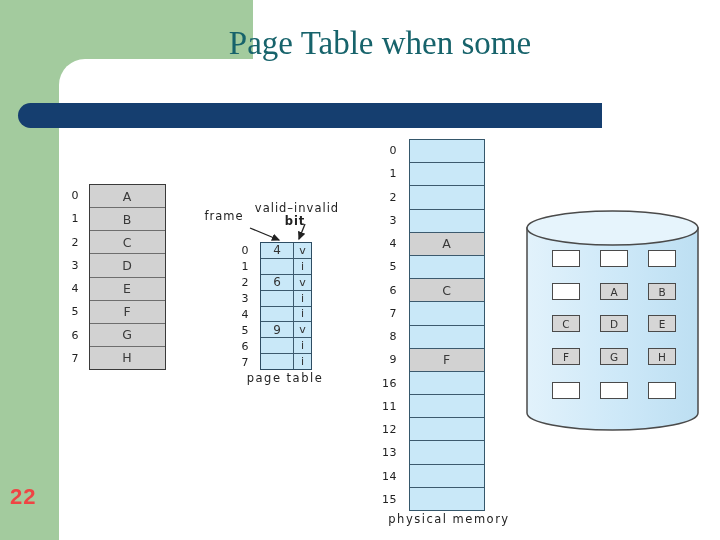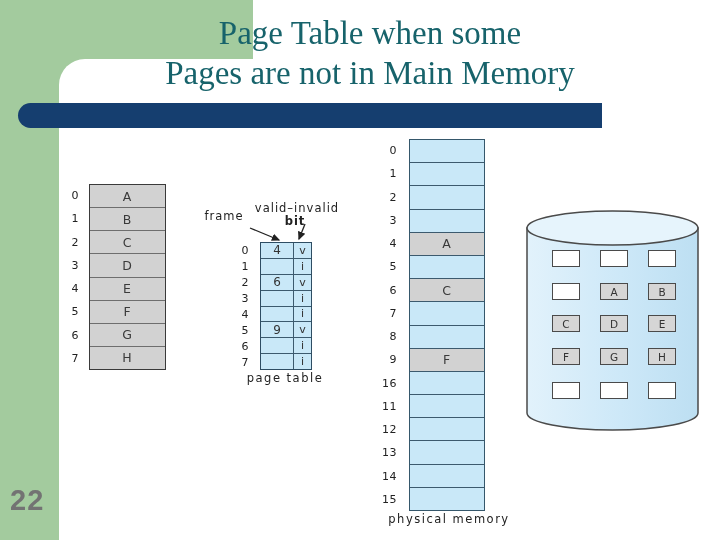--- a/index.html
+++ b/index.html
@@ -14,21 +14,21 @@
   .navy-bar    { position:absolute; left:18px; top:103px; width:584px; height:25px; background:#153e6f;
                  border-radius:13px 0 0 13px; }
 
   
   .title { position:absolute; left:70px; top:13px; width:600px; text-align:center;
            font-family:"Liberation Serif", serif; font-size:33px; line-height:40px; color:#17636b; }
   .title span { display:block; }
 
   
   .page-num { position:absolute; left:10px; top:484px; font-family:"Liberation Sans", sans-serif;
-              font-weight:bold; font-size:29px; color:#737373; letter-spacing:1px; }
+              font-weight:bold; font-size:22px; color:#ef4444; letter-spacing:1px; }
 
   
   .fig-label { position:absolute; font-size:11.5px; letter-spacing:1.5px; color:#222; text-align:center;
                line-height:13px; }
   .idx { flex:1; display:flex; align-items:center; justify-content:flex-end; padding-right:5px;
          font-size:11px; color:#222; letter-spacing:0.5px; }
 
   
   .lm-indices { position:absolute; left:60px; top:184px; width:24px; height:186px; display:flex; flex-direction:column; }
   .lm-table   { position:absolute; left:89px; top:184px; width:77px; height:186px; display:flex; flex-direction:column;
@@ -67,23 +67,22 @@
 </head>
 <body>
 
 <div class="slide">
 
   <div class="green-block"></div>
   <div class="green-strip"></div>
   <div class="white-card"></div>
   <div class="navy-bar"></div>
 
-  <h1 class="title" style="margin:0; font-weight:normal;">
+  <h1 class="title" style="margin:10px; font-weight:normal;">
     <span>Page Table when some</span>
-    <span>Pages are not in Main Memory</span>
   </h1>
 
   <div class="lm-indices">
     <div class="idx">0</div>
     <div class="idx">1</div>
     <div class="idx">2</div>
     <div class="idx">3</div>
     <div class="idx">4</div>
     <div class="idx">5</div>
     <div class="idx">6</div>

